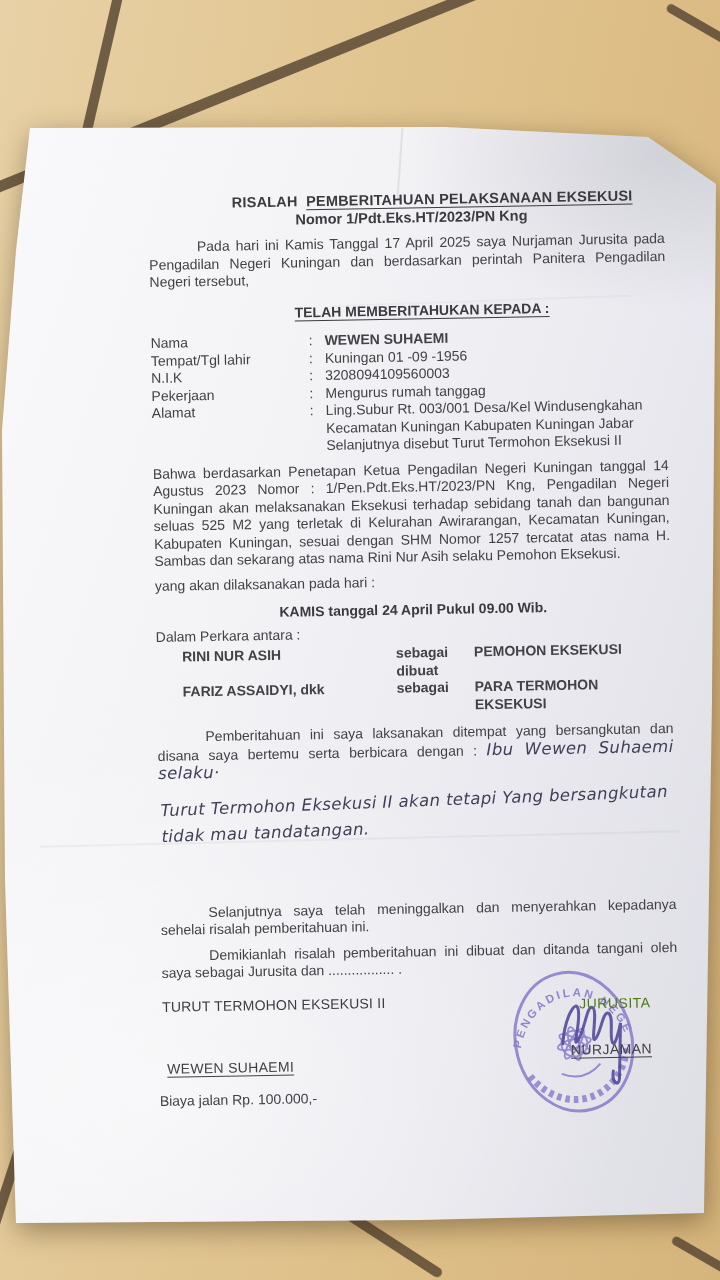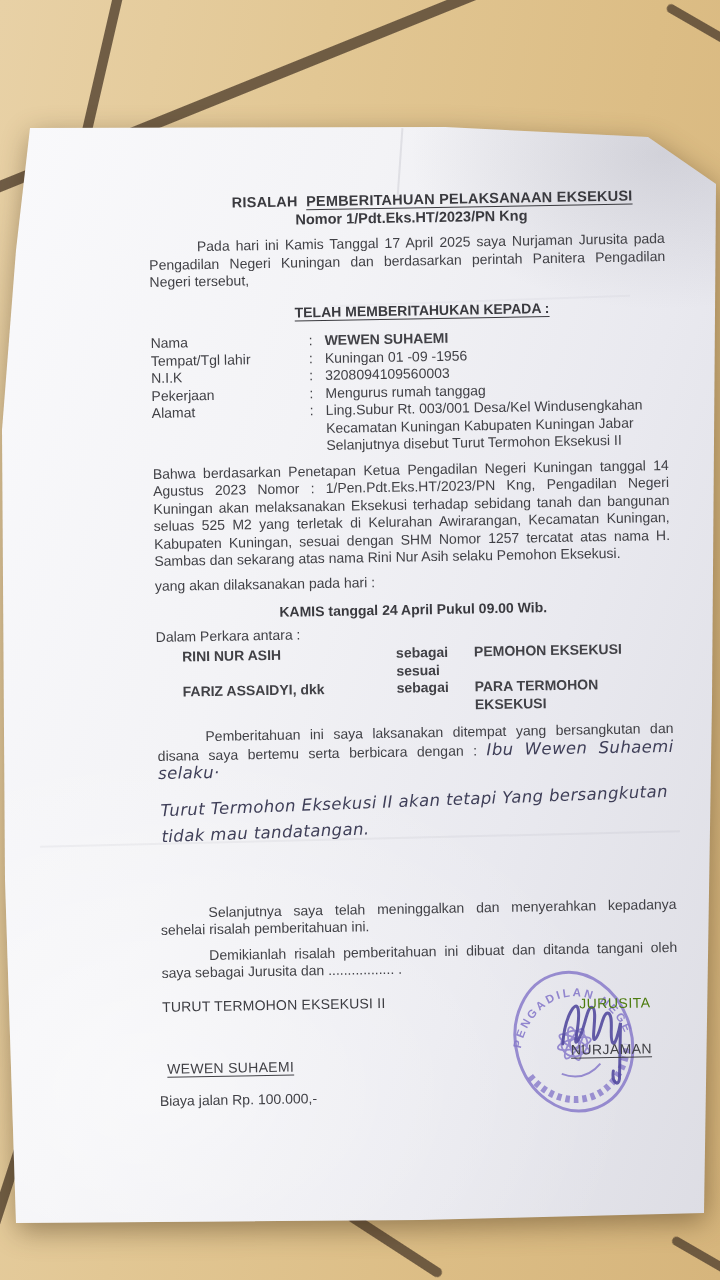--- a/index.html
+++ b/index.html
@@ -119,21 +119,21 @@
   <div class="parties">
     <div class="party-row">
       <div></div>
       <div class="bold">RINI NUR ASIH</div>
       <div class="bold">sebagai</div>
       <div class="bold">PEMOHON EKSEKUSI</div>
     </div>
     <div class="party-row">
       <div></div>
         <div></div>
-      <div class="bold">sesuai</div>
+      <div class="bold">dibuat</div>
       <div></div>
     </div>
     <div class="party-row">
       <div></div>
       <div class="bold">FARIZ ASSAIDYI, dkk</div>
       <div class="bold">sebagai</div>
       <div class="bold">PARA TERMOHON EKSEKUSI</div>
     </div>
   </div>
 

